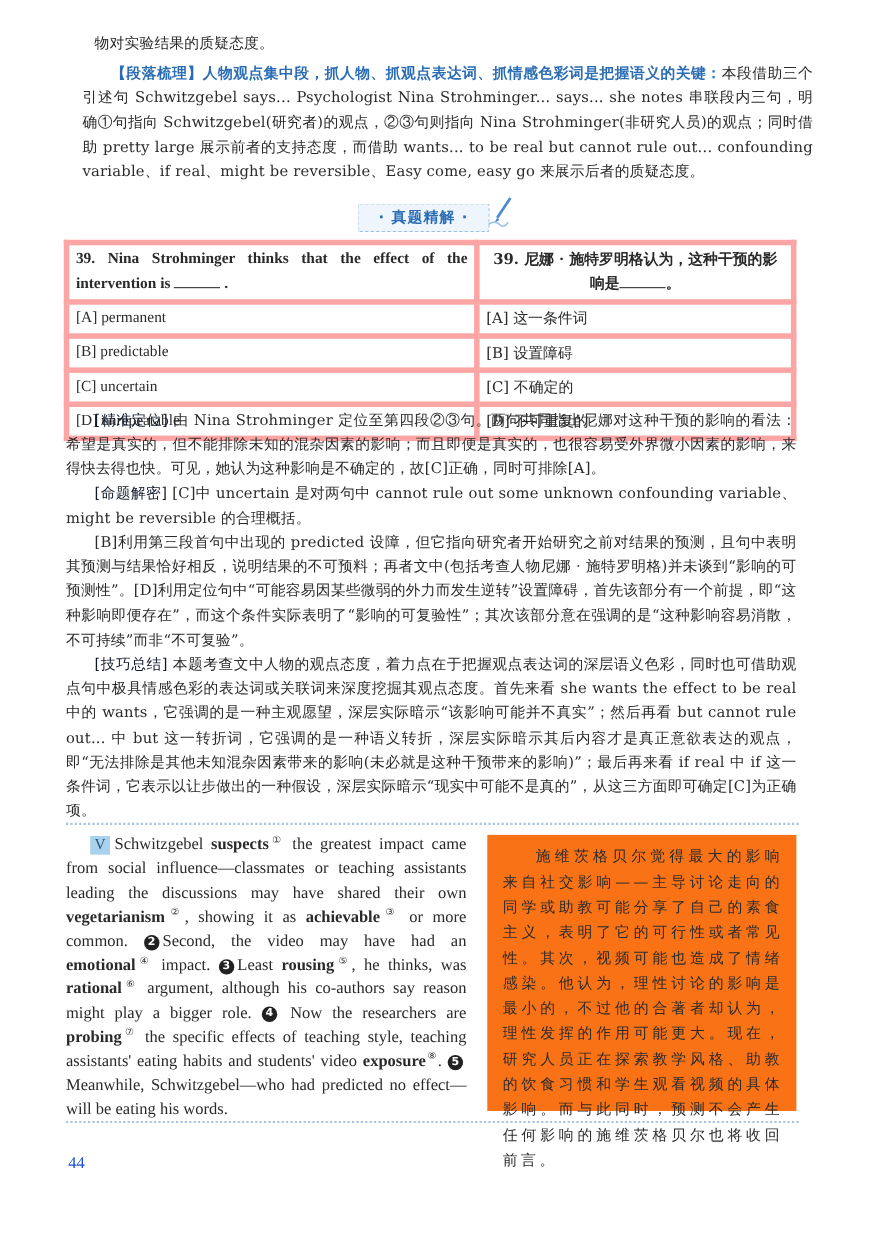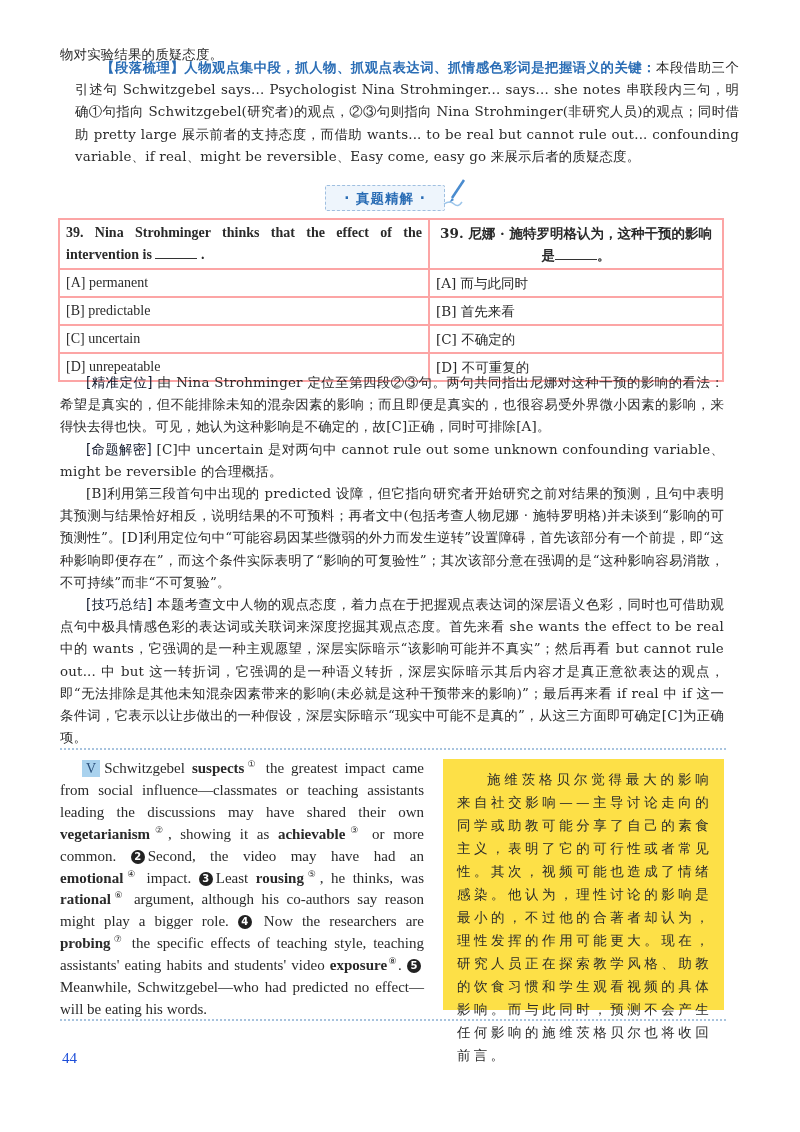--- a/index.html
+++ b/index.html
@@ -22,21 +22,21 @@
     color:#2a6db5; font-family:"DejaVu Sans","Liberation Sans",sans-serif; font-weight:bold;
     font-size:13.5px; line-height:24px; text-align:center; letter-spacing:1px;
   }
   .pen-icon { position:absolute; left:442px; top:178px; width:26px; height:30px; }
 
   table.q {
     position:absolute; left:58px; top:218px; width:666px; border-collapse:collapse;
     border:2px solid #333; font-size:13.5px;
   }
   table.q td {
-    border:2px solid #fca5a5; padding:2px 6px; vertical-align:top; line-height:22px;
+    border:5px solid #fca5a5; padding:2px 6px; vertical-align:top; line-height:22px;
   }
   table.q td.left { width:356px; font-family:"Liberation Serif","DejaVu Serif",serif; font-size:14px; }
   table.q td.right { font-family:"DejaVu Serif","Liberation Serif",serif; font-size:13.5px; }
   table.q tr.head td { font-weight:bold;text-align:center; }
   table.q tr.head td.left { text-align:justify; }
   .blank { display:inline-block; width:42px; border-bottom:1px solid #333; height:14px; vertical-align:baseline; }
 
   .dotline { position:absolute; left:60px; width:666px; border-top:2px dotted #a7c3de; height:0; }
 
   .passage {
@@ -50,59 +50,59 @@
   }
   .passage b { font-weight:bold; }
   .passage sup { font-size:9px; line-height:0; }
   .circ {
     display:inline-block; width:14px; height:14px; border-radius:50%; background:#222; color:#fff;
     font-size:10px; line-height:14px; text-align:center; font-family:"DejaVu Sans",sans-serif; font-weight:bold;
     vertical-align:1px; margin-right:3px;
   }
   .trans-box {
     position:absolute; left:443px; top:759px; width:281px; height:251px;
-    background:#fde047; box-sizing:border-box; padding:9px 12px 6px 14px;
+    background:#f97316; box-sizing:border-box; padding:9px 12px 6px 14px;
     font-family:"DejaVu Serif","Liberation Serif",serif; font-size:13.5px; line-height:23px;
     color:#2b2b2b; letter-spacing:3.2px; text-align:justify;
   }
   .trans-box .t { text-indent:30px; }
   .page-num {
     position:absolute; left:62px; top:1050px; font-family:"Liberation Serif","DejaVu Serif",serif;
     font-size:15px; color:#1d4ed8;
   }
 </style>
 </head>
 <body>
 
-<div class="p" style="top:44px;">物对实验结果的质疑态度。</div>
+<div class="p" style="top:30px;margin-left:26px;">物对实验结果的质疑态度。</div>
 
 <div class="p indent" style="top:57px;margin-left:15px;">
   <span class="blue">【段落梳理】人物观点集中段，抓人物、抓观点表达词、抓情感色彩词是把握语义的关键：</span><span>本段借助三个引述句 Schwitzgebel says... Psychologist Nina Strohminger... says... she notes 串联段内三句，明确①句指向 Schwitzgebel(研究者)的观点，②③句则指向 Nina Strohminger(非研究人员)的观点；同时借助 pretty large 展示前者的支持态度，而借助 wants... to be real but cannot rule out... confounding variable、if real、might be reversible、Easy come, easy go 来展示后者的质疑态度。</span>
 </div>
 
 <div class="section-banner">· 真题精解 ·</div>
 <svg class="pen-icon" viewBox="0 0 26 30">
   <path d="M22 2 L10 20" stroke="#4a8ccf" stroke-width="2.5" fill="none"></path>
   <path d="M10 20 L7 25 L12 22 Z" fill="#4a8ccf"></path>
   <path d="M2 26 Q8 22 12 26 Q16 30 20 24" stroke="#9cc5ea" stroke-width="1.5" fill="none"></path>
 </svg>
 
 <table class="q">
   <tbody>
       <tr class="head">
     <td class="left"><span>39. Nina Strohminger thinks that the effect of the intervention is</span> <span class="blank"></span> <span>.</span></td>
     <td class="right"><span>39. 尼娜 · 施特罗明格认为，这种干预的影响是</span><span class="blank"></span><span>。</span></td>
   </tr>
   <tr>
     <td class="left">[A] permanent</td>
-    <td class="right">[A] 而与此同时</td>
+    <td class="right">[A] 这一条件词</td>
   </tr>
   <tr>
     <td class="left">[B] predictable</td>
-    <td class="right">[B] 首先来看</td>
+    <td class="right">[B] 设置障碍</td>
   </tr>
   <tr>
     <td class="left">[C] uncertain</td>
     <td class="right">[C] 不确定的</td>
   </tr>
   <tr>
     <td class="left">[D] unrepeatable</td>
     <td class="right">[D] 不可重复的</td>
   </tr>
 </tbody>

